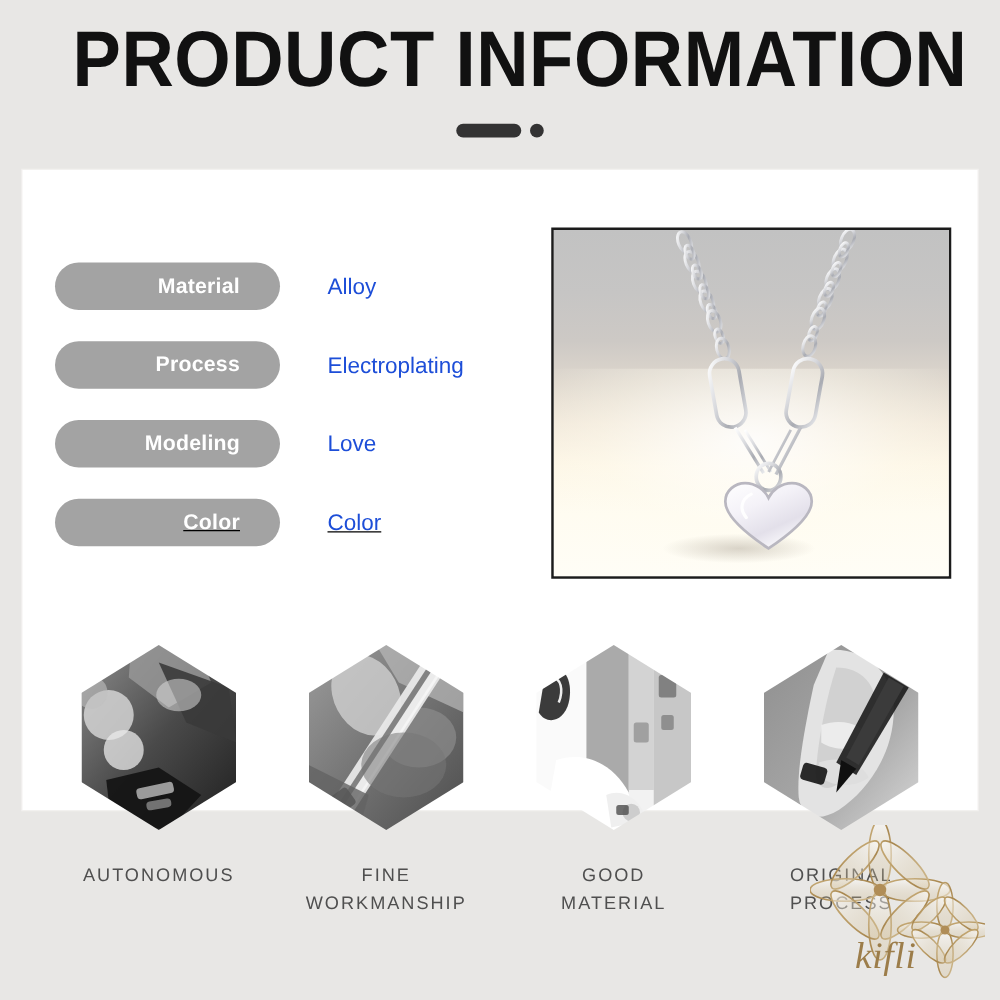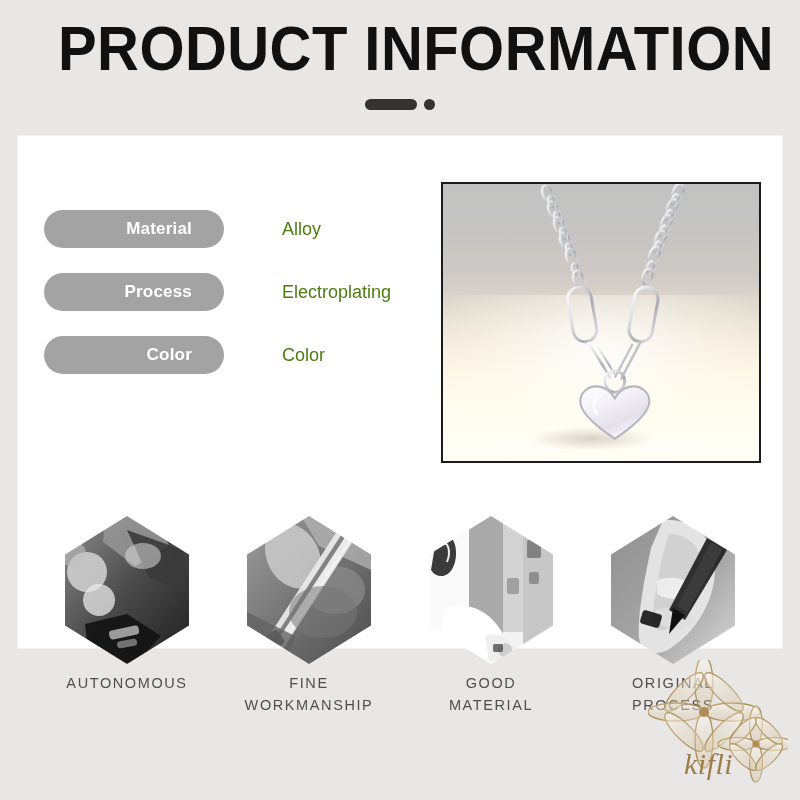--- a/index.html
+++ b/index.html
@@ -72,41 +72,41 @@
     left: 26px;
     top: 74px;
     width: 400px;
   }
   .spec-row {
     display: flex;
     align-items: center;
     height: 38px;
     margin-bottom: 25px;
   }
-  .spec-row:last-child { margin-bottom: 0; }
+  .spec-row:last-child { margin-bottom: 0; text-decoration: underline; }
 
   .spec-pill {
     width: 180px;
     height: 38px;
     border-radius: 19px;
     background: #a3a3a3;
     color: #ffffff;
     font-size: 17px;
     font-weight: 700;
     display: flex;
     align-items: center;
     justify-content: flex-end;
     padding-right: 32px;
     box-sizing: border-box;
     letter-spacing: 0.2px;
   }
   .spec-value {
-    margin-left: 58px;
+    margin-left: 38px;
     font-size: 18px;
-    color: #4d7c0f;
+    color: #1d4ed8;
     white-space: nowrap;
   }
 
   
   .product-photo {
     position: absolute;
     left: 423px;
     top: 46px;
     width: 320px;
     height: 281px;
@@ -164,21 +164,21 @@
     width: 124px;
     height: 148px;
     clip-path: polygon(50% 0%, 100% 26%, 100% 74%, 50% 100%, 0% 74%, 0% 26%);
     overflow: hidden;
     position: relative;
     filter: grayscale(100%);
   }
   .hex svg { display: block; }
 
   .feature-caption {
-    margin-top: 8px;
+    margin-top: 26px;
     text-align: center;
     font-size: 14.5px;
     line-height: 22px;
     color: #4f4f4f;
     letter-spacing: 1.6px;
   }
 
   
   .watermark {
     position: absolute;
@@ -207,20 +207,24 @@
     <div class="spec-row">
       <div class="spec-pill">Material</div>
       <div class="spec-value">Alloy</div>
     </div>
 
     <div class="spec-row">
       <div class="spec-pill">Process</div>
       <div class="spec-value">Electroplating</div>
     </div>
 
+    <div class="spec-row">
+      <div class="spec-pill">Modeling</div>
+      <div class="spec-value">Love</div>
+    </div>
 
     <div class="spec-row">
       <div class="spec-pill">Color</div>
       <div class="spec-value">Color</div>
     </div>
 
   </div>
 
   <div class="product-photo">
     <div class="photo-bg"></div>

